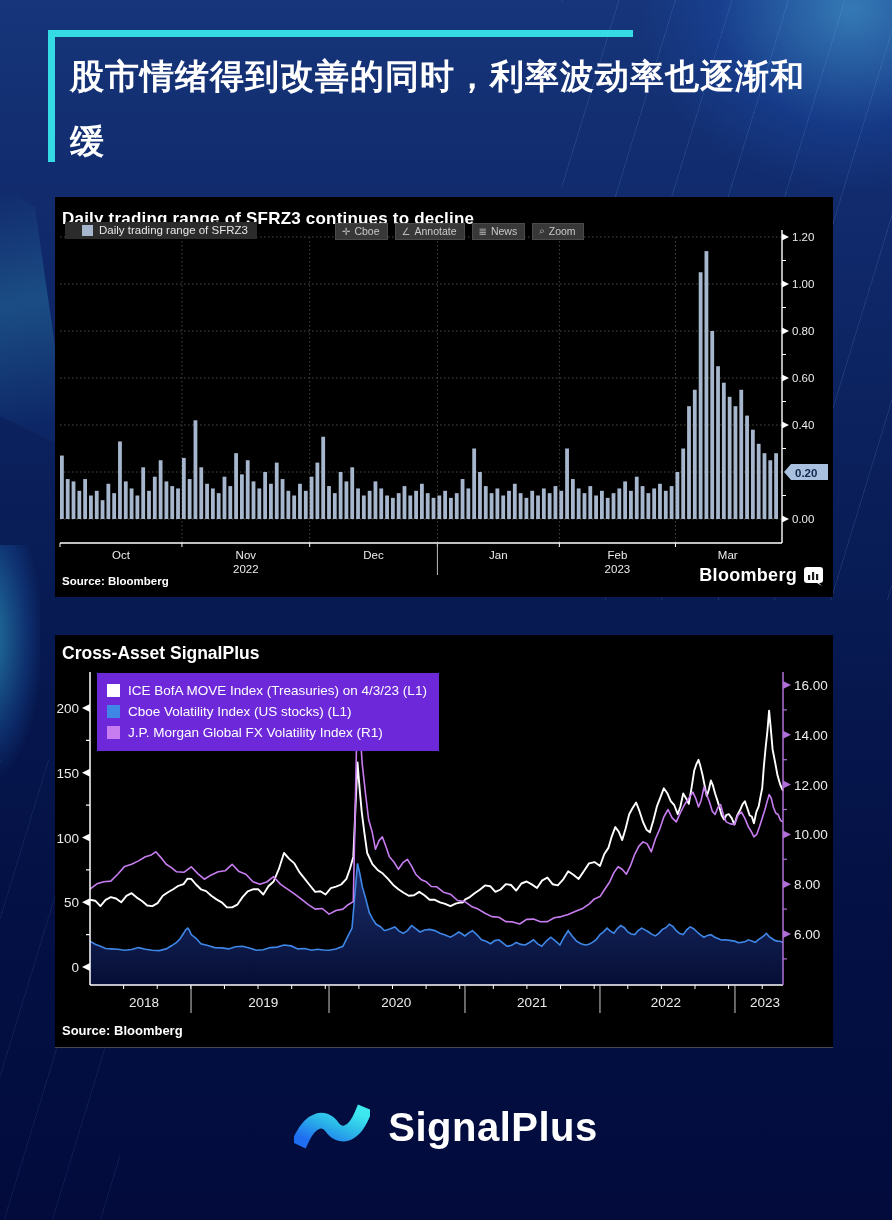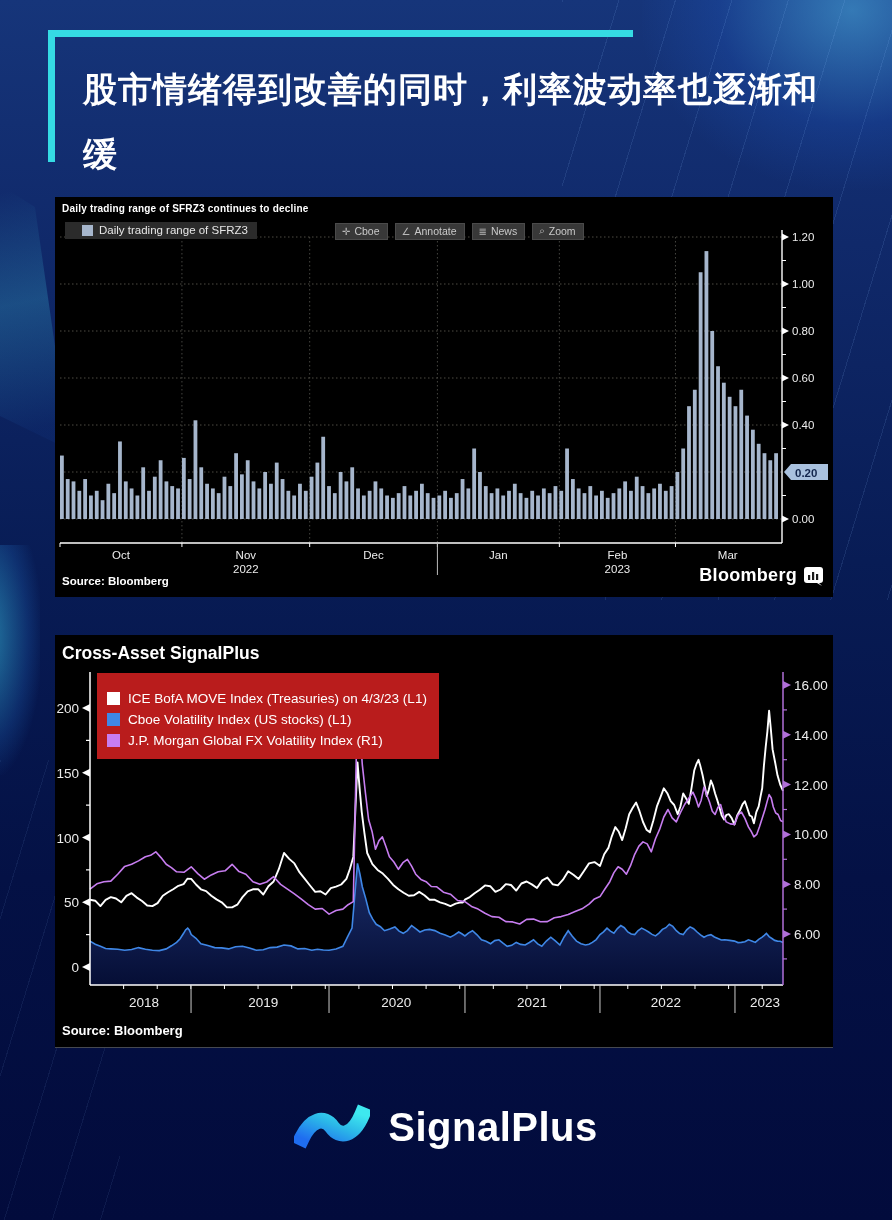--- a/index.html
+++ b/index.html
@@ -16,45 +16,45 @@
   .streak-left{position:absolute;left:-8px;top:180px;width:78px;height:270px;pointer-events:none;opacity:.45;
     background:linear-gradient(168deg,rgba(70,210,235,0) 5%,rgba(70,210,235,.5) 45%,rgba(30,90,190,.18) 90%);
     clip-path:polygon(0 0,55% 10%,100% 100%,0 86%);}
   .streak-left2{position:absolute;left:-20px;top:545px;width:60px;height:230px;pointer-events:none;
     background:radial-gradient(ellipse at 10% 40%,rgba(60,205,235,.55),rgba(40,130,220,.2) 55%,transparent 75%);}
 
   
   .title-block{position:absolute;left:48px;top:30px;width:800px;}
   .accent-top{position:absolute;left:0;top:0;width:585px;height:7px;background:#35dbe4;}
   .accent-left{position:absolute;left:0;top:0;width:7px;height:132px;background:#35dbe4;}
-  .page-title{margin:13px;padding:14px 0 0 22px;width:760px;color:#fff;font-weight:bold;
+  .page-title{margin:0;padding:14px 0 0 22px;width:760px;color:#fff;font-weight:bold;
     font-size:34px;line-height:65px;letter-spacing:1px;font-family:"Liberation Sans",sans-serif;}
 
   
   .panel{position:absolute;left:55px;width:778px;background:#000;}
   .panel-1{top:197px;height:400px;}
   .panel-2{top:635px;height:412px;border-bottom:1px solid rgba(200,210,230,.35);}
   .panel svg.plot{position:absolute;left:0;top:0;}
   .c-title{position:absolute;left:7px;color:#fff;font-weight:bold;}
-  .panel-1 .c-title{top:6px;font-size:10px;letter-spacing:.2px;}
+  .panel-1 .c-title{top:12px;font-size:17px;letter-spacing:.2px;}
   .panel-2 .c-title{top:8px;font-size:17.5px;}
   .c1-legend{position:absolute;left:10px;top:25px;display:flex;align-items:center;gap:6px;
     background:#2b2b2b;padding:2px 9px 3px 17px;z-index:3;}
   .c1-legend .swatch{width:11px;height:11px;display:inline-block;}
   .c1-legend .lbl{color:#e6e6e6;font-size:11.5px;}
   .c1-toolbar{position:absolute;left:280px;top:26px;display:flex;gap:7px;z-index:3;}
   .tb-item{display:flex;align-items:center;gap:4px;background:#383838;color:#c9c9c9;
     font-size:10.5px;padding:1px 7px 2px 6px;border:1px solid #4a4a4a;cursor:default;}
   .tb-item .ic{font-size:10px;color:#b9b9b9;}
   .c-source{position:absolute;left:7px;color:#fff;font-weight:bold;}
   .panel-1 .c-source{top:578px;font-size:11.5px;top:378px;}
   .panel-2 .c-source{top:388px;font-size:13px;}
   .c1-brand{position:absolute;right:10px;top:368px;display:flex;align-items:flex-end;gap:7px;z-index:3;}
   .c1-brand .bname{color:#fff;font-size:18px;font-weight:bold;letter-spacing:.3px;}
-  .c2-legend{position:absolute;left:42px;top:38px;background:#b91c1c;padding:15px 12px 8px 10px;z-index:3;}
+  .c2-legend{position:absolute;left:42px;top:38px;background:#6d28d9;padding:7px 12px 8px 10px;z-index:3;}
   .c2-row{display:flex;align-items:center;gap:8px;height:21px;}
   .c2-row .swatch{width:13px;height:13px;display:inline-block;}
   .c2-row .lbl{color:#fff;font-size:13.5px;white-space:nowrap;}
 
   
   .footer-logo{position:absolute;left:0;top:1098px;width:892px;display:flex;justify-content:center;
     align-items:center;gap:18px;}
   .footer-logo .brand{color:#fff;font-size:40px;font-weight:bold;letter-spacing:.5px;}
 
   text{font-family:"Liberation Sans",sans-serif;}

